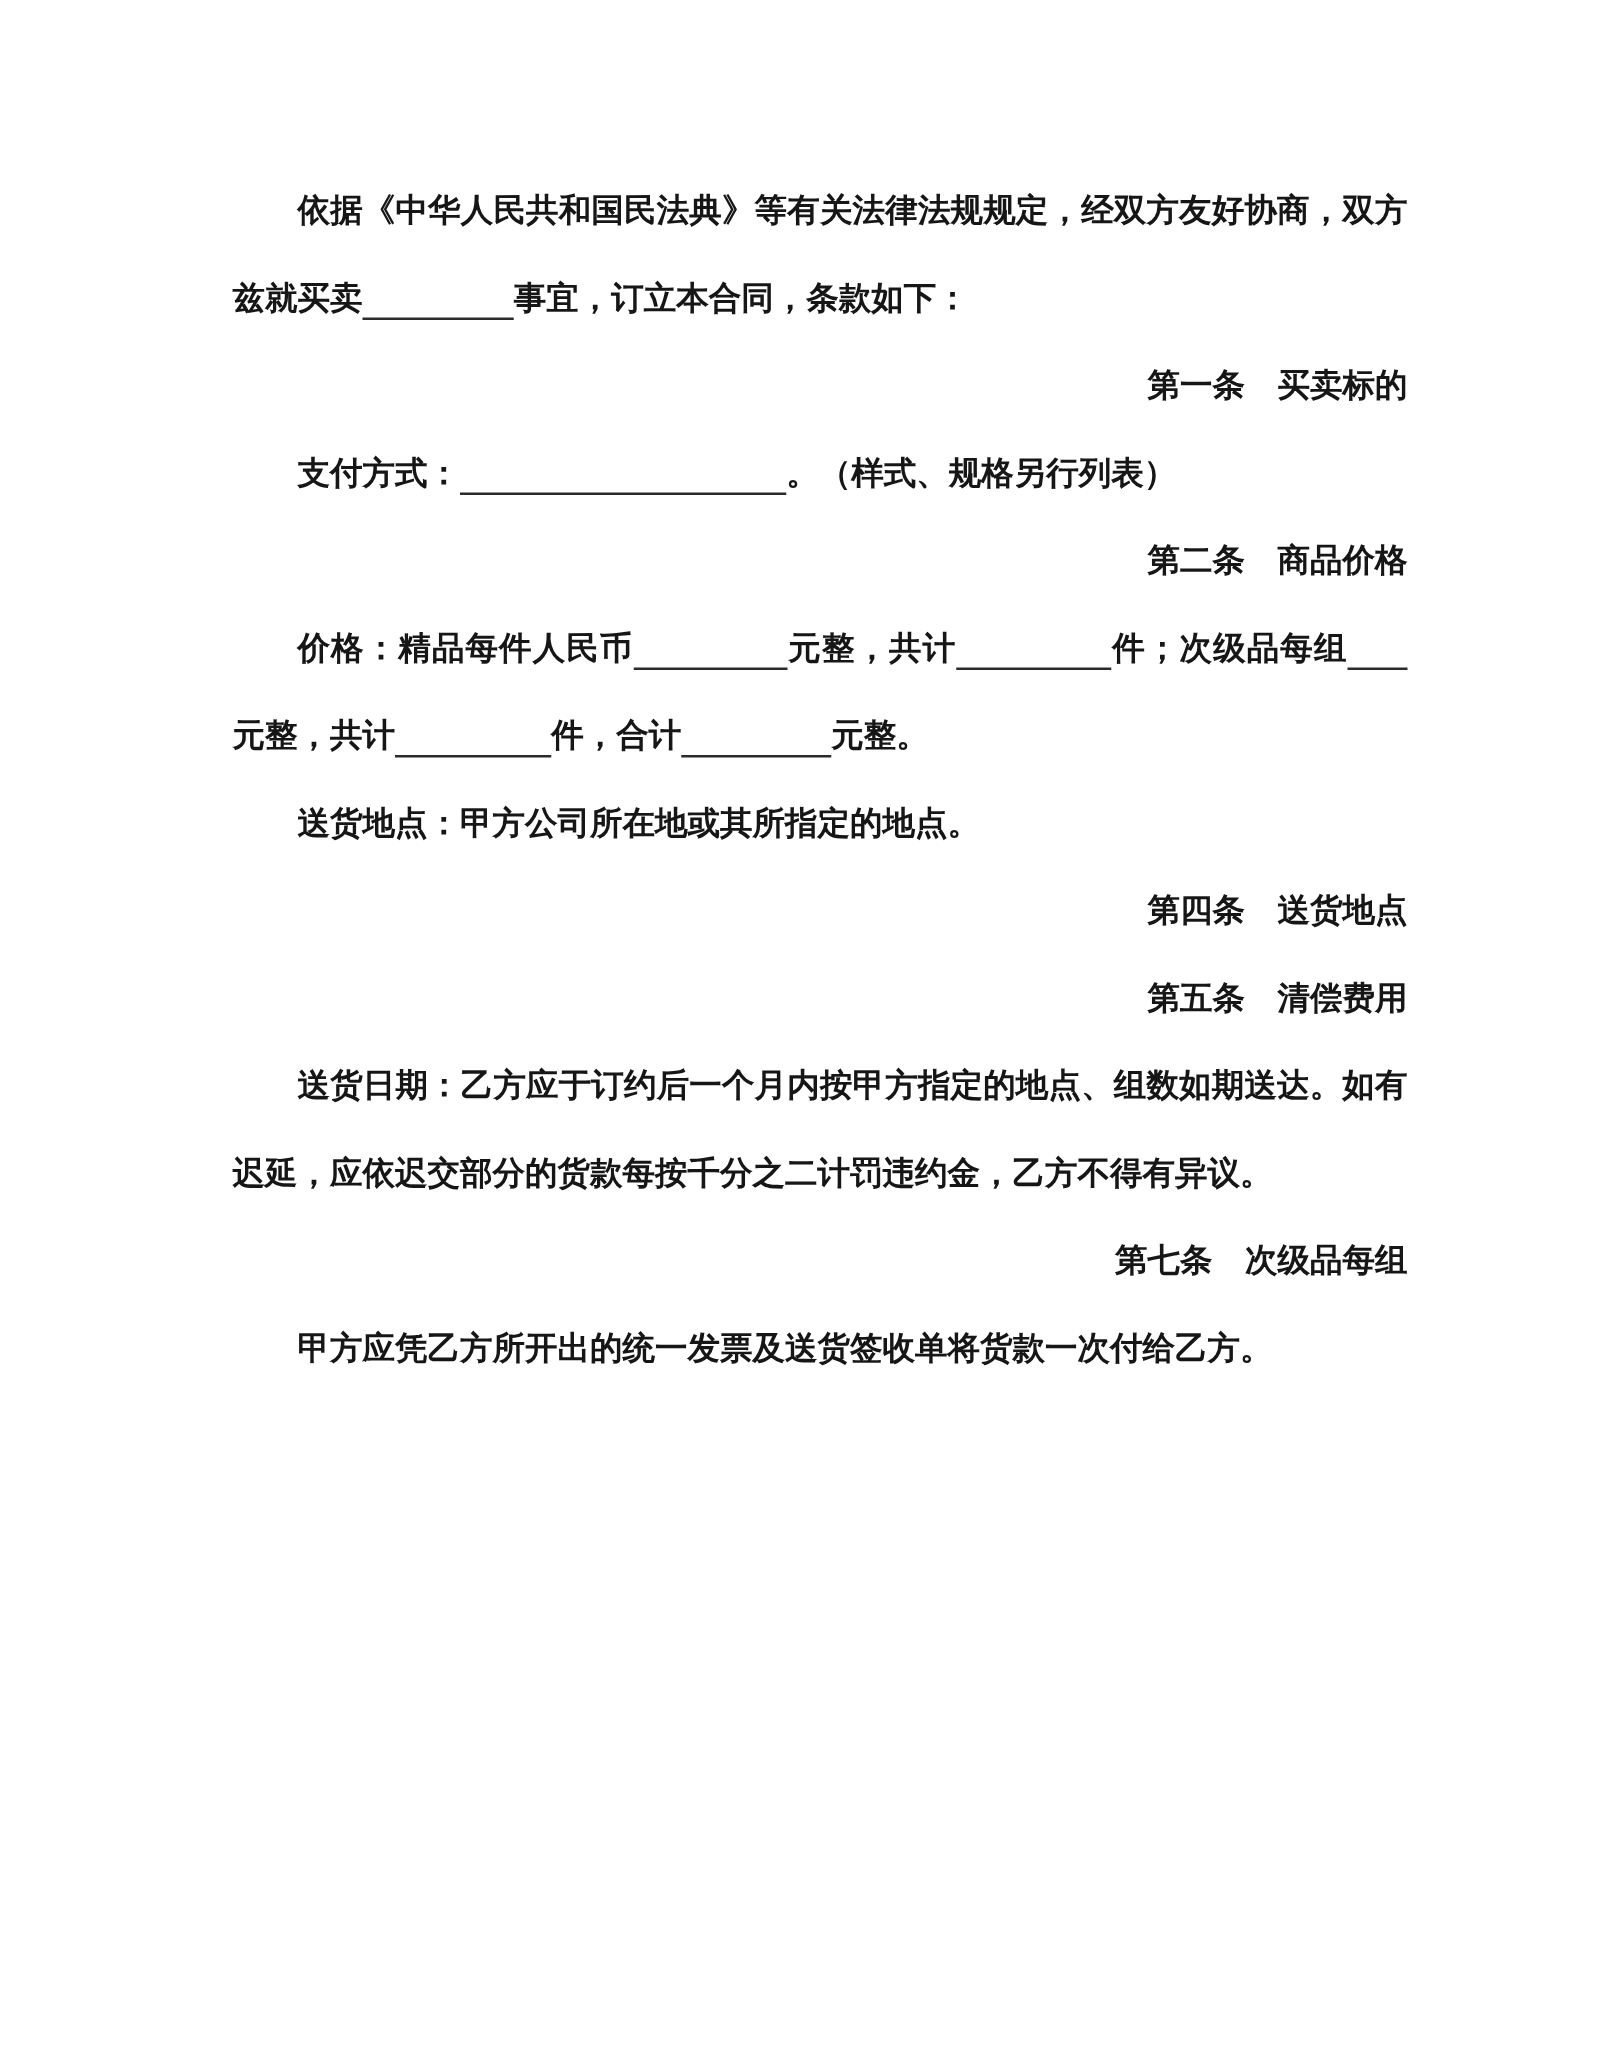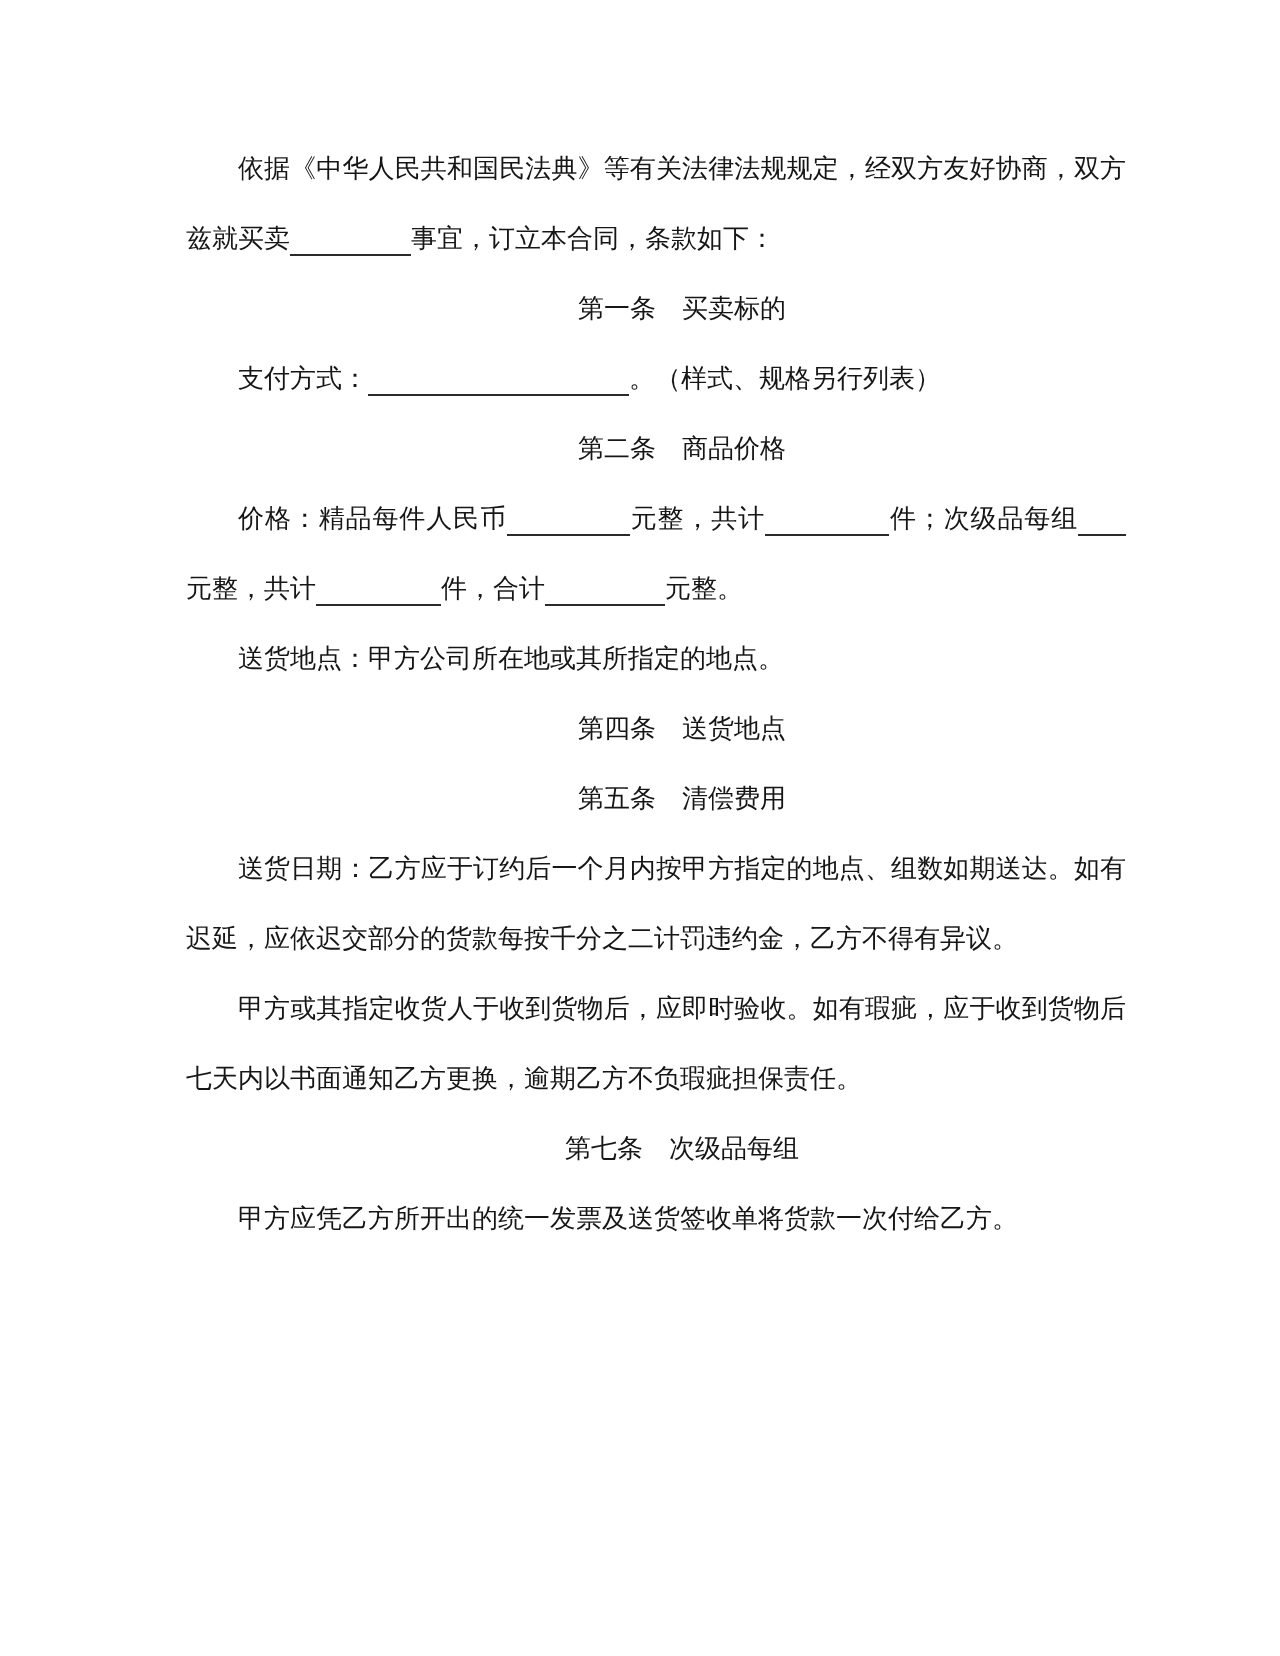--- a/index.html
+++ b/index.html
@@ -22,28 +22,29 @@
     position: absolute;
     left: 186px;
     top: 134px;
     width: 940px;
     font-family: "Liberation Serif", "DejaVu Serif", serif;
     font-size: 26px;
     line-height: 70px;
     color: #161616;
     text-align: justify;
     letter-spacing: 0;
+    font-weight: bold;
   }
   .para {
     margin: 0;
     padding: 0;
     text-indent: 52px;
   }
   .para.heading {
-    text-align: center;
+    text-align: right;
   }
   .blank {
     display: inline-block;
     height: 0;
     border-bottom: 2px solid #2b2b2b;
     vertical-align: -9px;
   }
 </style>
 </head>
 <body style="background: rgb(255, 255, 255);">
@@ -52,17 +53,16 @@
   <div class="content" style="color: rgb(22, 22, 22);">
       <p class="para body"><span>依据《中华人民共和国民法典》等有关法律法规规定，经双方友好协商，双方兹就买卖</span><span class="blank" style="width: 121px; border-bottom-color: rgb(43, 43, 43);"></span><span>事宜，订立本合同，条款如下：</span></p>
       <p class="para heading"><span>第一条　买卖标的</span></p>
       <p class="para body"><span>支付方式：</span><span class="blank" style="width: 261px; border-bottom-color: rgb(43, 43, 43);"></span><span>。（样式、规格另行列表）</span></p>
       <p class="para heading"><span>第二条　商品价格</span></p>
       <p class="para body"><span>价格：精品每件人民币</span><span class="blank" style="width: 123px; border-bottom-color: rgb(43, 43, 43);"></span><span>元整，共计</span><span class="blank" style="width: 124px; border-bottom-color: rgb(43, 43, 43);"></span><span>件；次级品每组</span><span class="blank" style="width: 48px; border-bottom-color: rgb(43, 43, 43);"></span><span>元整，共计</span><span class="blank" style="width: 125px; border-bottom-color: rgb(43, 43, 43);"></span><span>件，合计</span><span class="blank" style="width: 120px; border-bottom-color: rgb(43, 43, 43);"></span><span>元整。</span></p>
       <p class="para body"><span>送货地点：甲方公司所在地或其所指定的地点。</span></p>
       <p class="para heading"><span>第四条　送货地点</span></p>
       <p class="para heading"><span>第五条　清偿费用</span></p>
       <p class="para body"><span>送货日期：乙方应于订约后一个月内按甲方指定的地点、组数如期送达。如有迟延，应依迟交部分的货款每按千分之二计罚违约金，乙方不得有异议。</span></p>
-      <p class="para body"><span>甲方或其指定收货人于收到货物后，应即时验收。如有瑕疵，应于收到货物后七天内以书面通知乙方更换，逾期乙方不负瑕疵担保责任。</span></p>
       <p class="para heading"><span>第七条　次级品每组</span></p>
       <p class="para body"><span>甲方应凭乙方所开出的统一发票及送货签收单将货款一次付给乙方。</span></p>
     </div>
 </div>
 
 </body></html>

